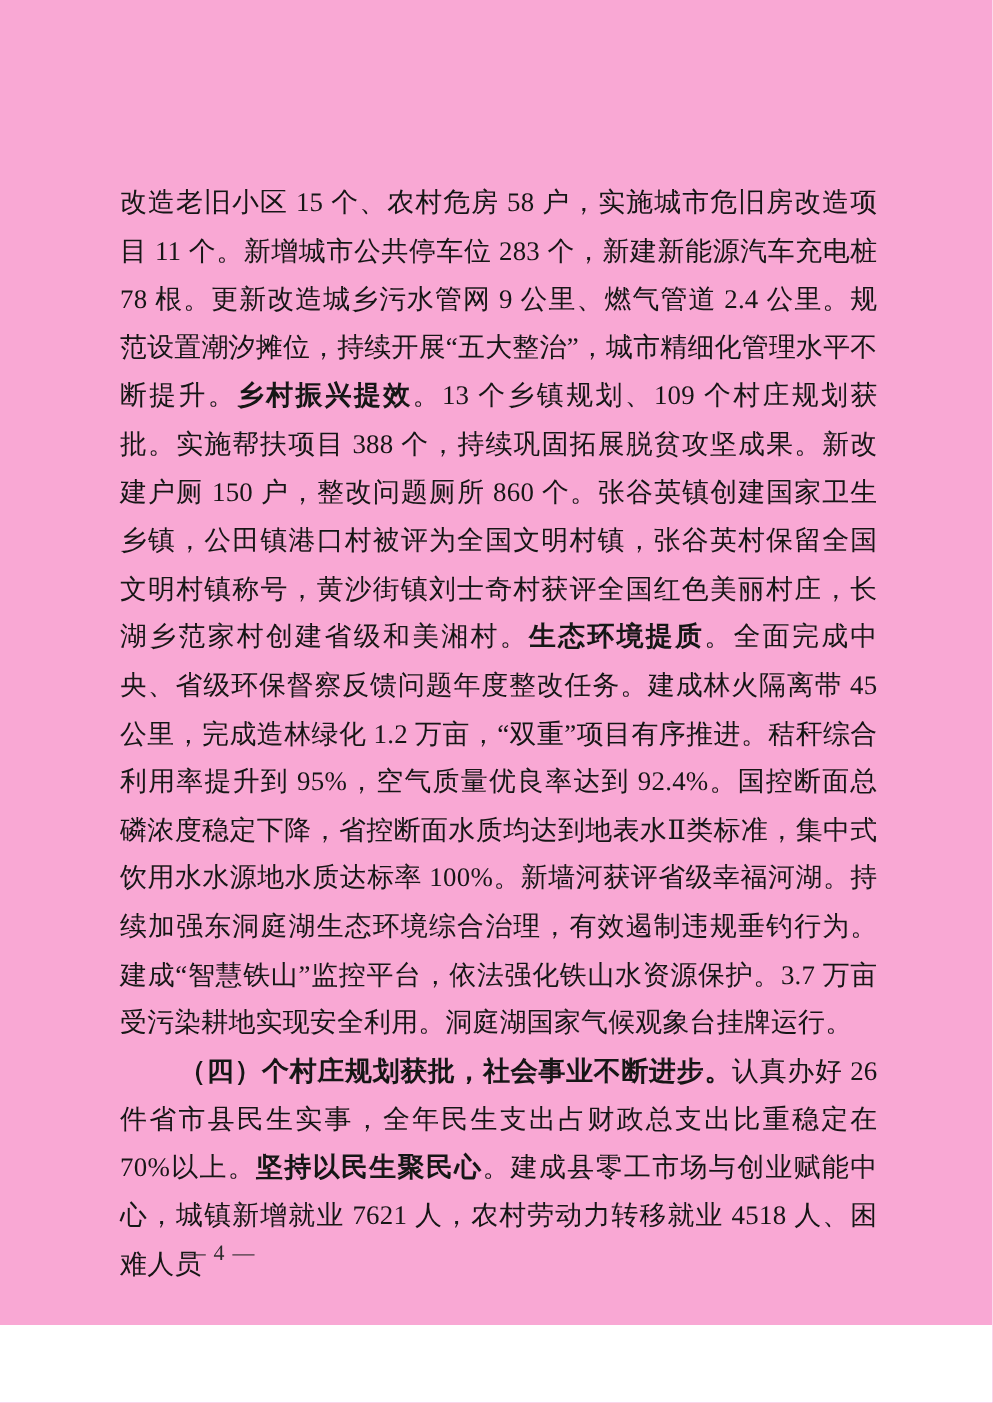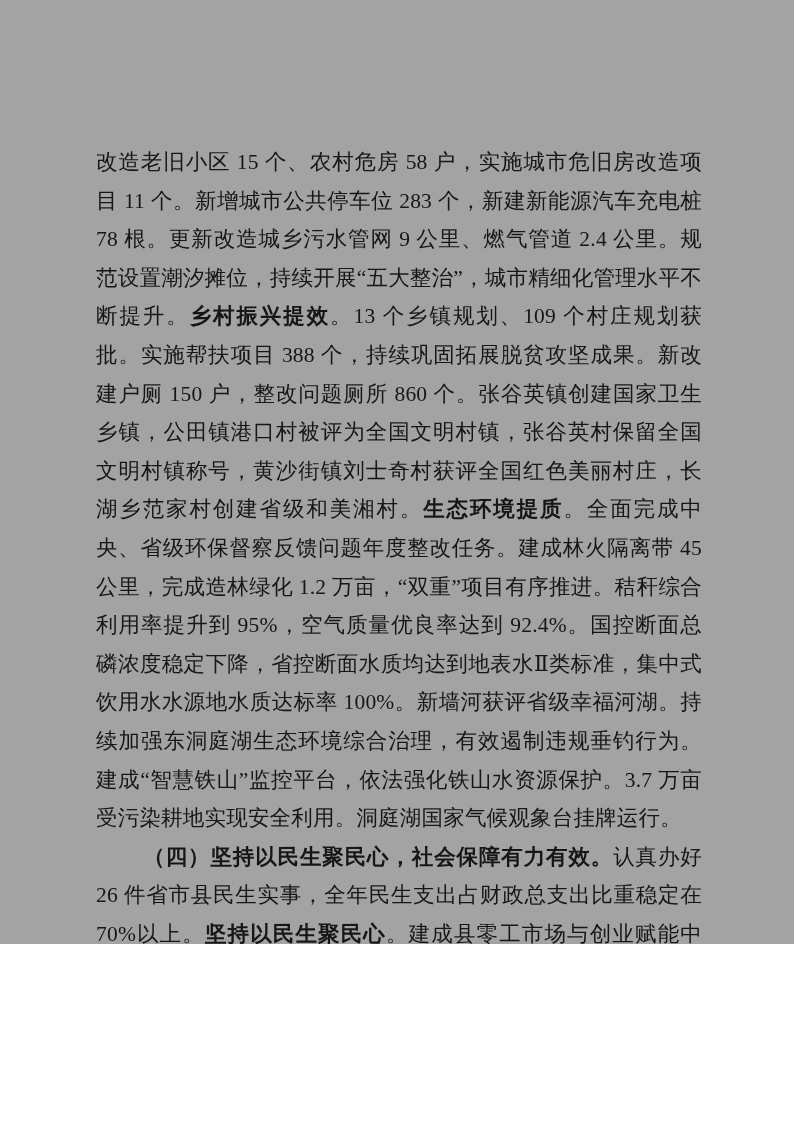--- a/index.html
+++ b/index.html
@@ -3,22 +3,22 @@
 <meta charset="utf-8">
 <style>
   html, body {
     margin: 0;
     padding: 0;
     background: #ffffff;
   }
   .page {
     position: relative;
     width: 794px;
-    height: 944px;
-    background: #a3a3a3;
+    height: 1060px;
+    background: #f9a8d4;
     overflow: hidden;
     font-family: "Liberation Serif", "DejaVu Serif", serif;
   }
   .content {
     position: absolute;
     left: 96px;
     top: 143px;
     width: 606px;
     font-size: 21.5px;
     line-height: 38.6px;
@@ -47,18 +47,18 @@
     color: #2b2b2b;
     letter-spacing: 1px;
   }
 </style>
 </head>
 <body>
 
 <div class="page">
   <div class="content" id="paragraphs">
       <p class="para"><span class="run">改造老旧小区 15 个、农村危房 58 户，实施城市危旧房改造项目 11 个。新增城市公共停车位 283 个，新建新能源汽车充电桩 78 根。更新改造城乡污水管网 9 公里、燃气管道 2.4 公里。规范设置潮汐摊位，持续开展“五大整治”，城市精细化管理水平不断提升。</span><span class="run bold">乡村振兴提效</span><span class="run">。13 个乡镇规划、109 个村庄规划获批。实施帮扶项目 388 个，持续巩固拓展脱贫攻坚成果。新改建户厕 150 户，整改问题厕所 860 个。张谷英镇创建国家卫生乡镇，公田镇港口村被评为全国文明村镇，张谷英村保留全国文明村镇称号，黄沙街镇刘士奇村获评全国红色美丽村庄，长湖乡范家村创建省级和美湘村。</span><span class="run bold">生态环境提质</span><span class="run">。全面完成中央、省级环保督察反馈问题年度整改任务。建成林火隔离带 45 公里，完成造林绿化 1.2 万亩，“双重”项目有序推进。秸秆综合利用率提升到 95%，空气质量优良率达到 92.4%。国控断面总磷浓度稳定下降，省控断面水质均达到地表水Ⅱ类标准，集中式饮用水水源地水质达标率 100%。新墙河获评省级幸福河湖。持续加强东洞庭湖生态环境综合治理，有效遏制违规垂钓行为。建成“智慧铁山”监控平台，依法强化铁山水资源保护。3.7 万亩受污染耕地实现安全利用。洞庭湖国家气候观象台挂牌运行。</span></p>
-      <p class="para indent"><span class="run bold">（四）坚持以民生聚民心，社会保障有力有效。</span><span class="run">认真办好 26 件省市县民生实事，全年民生支出占财政总支出比重稳定在 70%以上。</span><span class="run bold">坚持以民生聚民心</span><span class="run">。建成县零工市场与创业赋能中心，城镇新增就业 7621 人，农村劳动力转移就业 4518 人、困难人员</span></p>
+      <p class="para indent"><span class="run bold">（四）个村庄规划获批，社会事业不断进步。</span><span class="run">认真办好 26 件省市县民生实事，全年民生支出占财政总支出比重稳定在 70%以上。</span><span class="run bold">坚持以民生聚民心</span><span class="run">。建成县零工市场与创业赋能中心，城镇新增就业 7621 人，农村劳动力转移就业 4518 人、困难人员</span></p>
     </div>
   <div class="footer">
     <span>— 4 —</span>
   </div>
 </div>
 
 </body></html>

